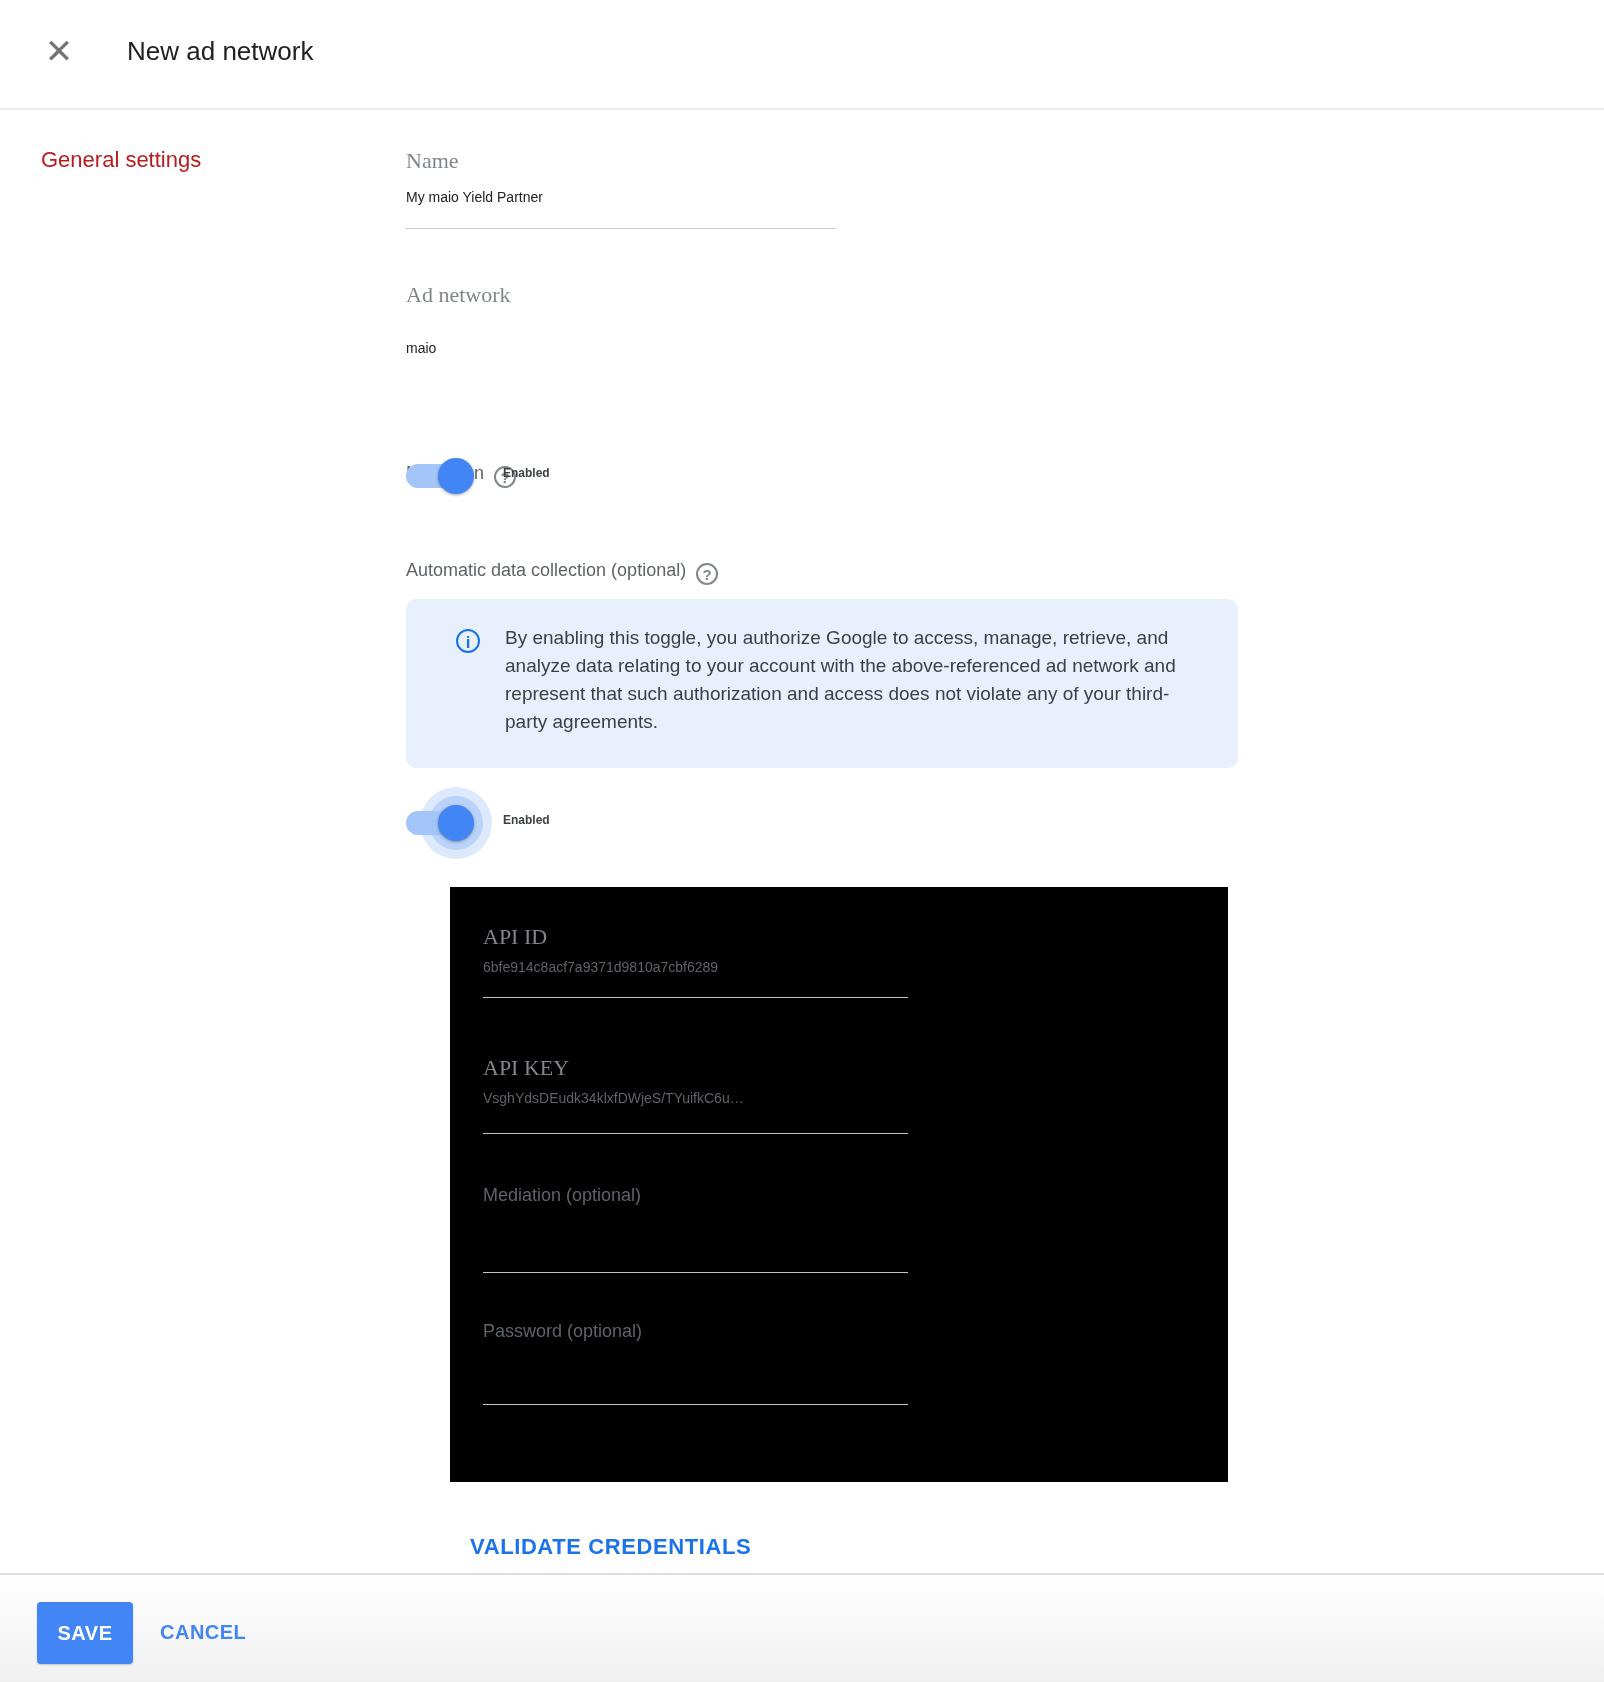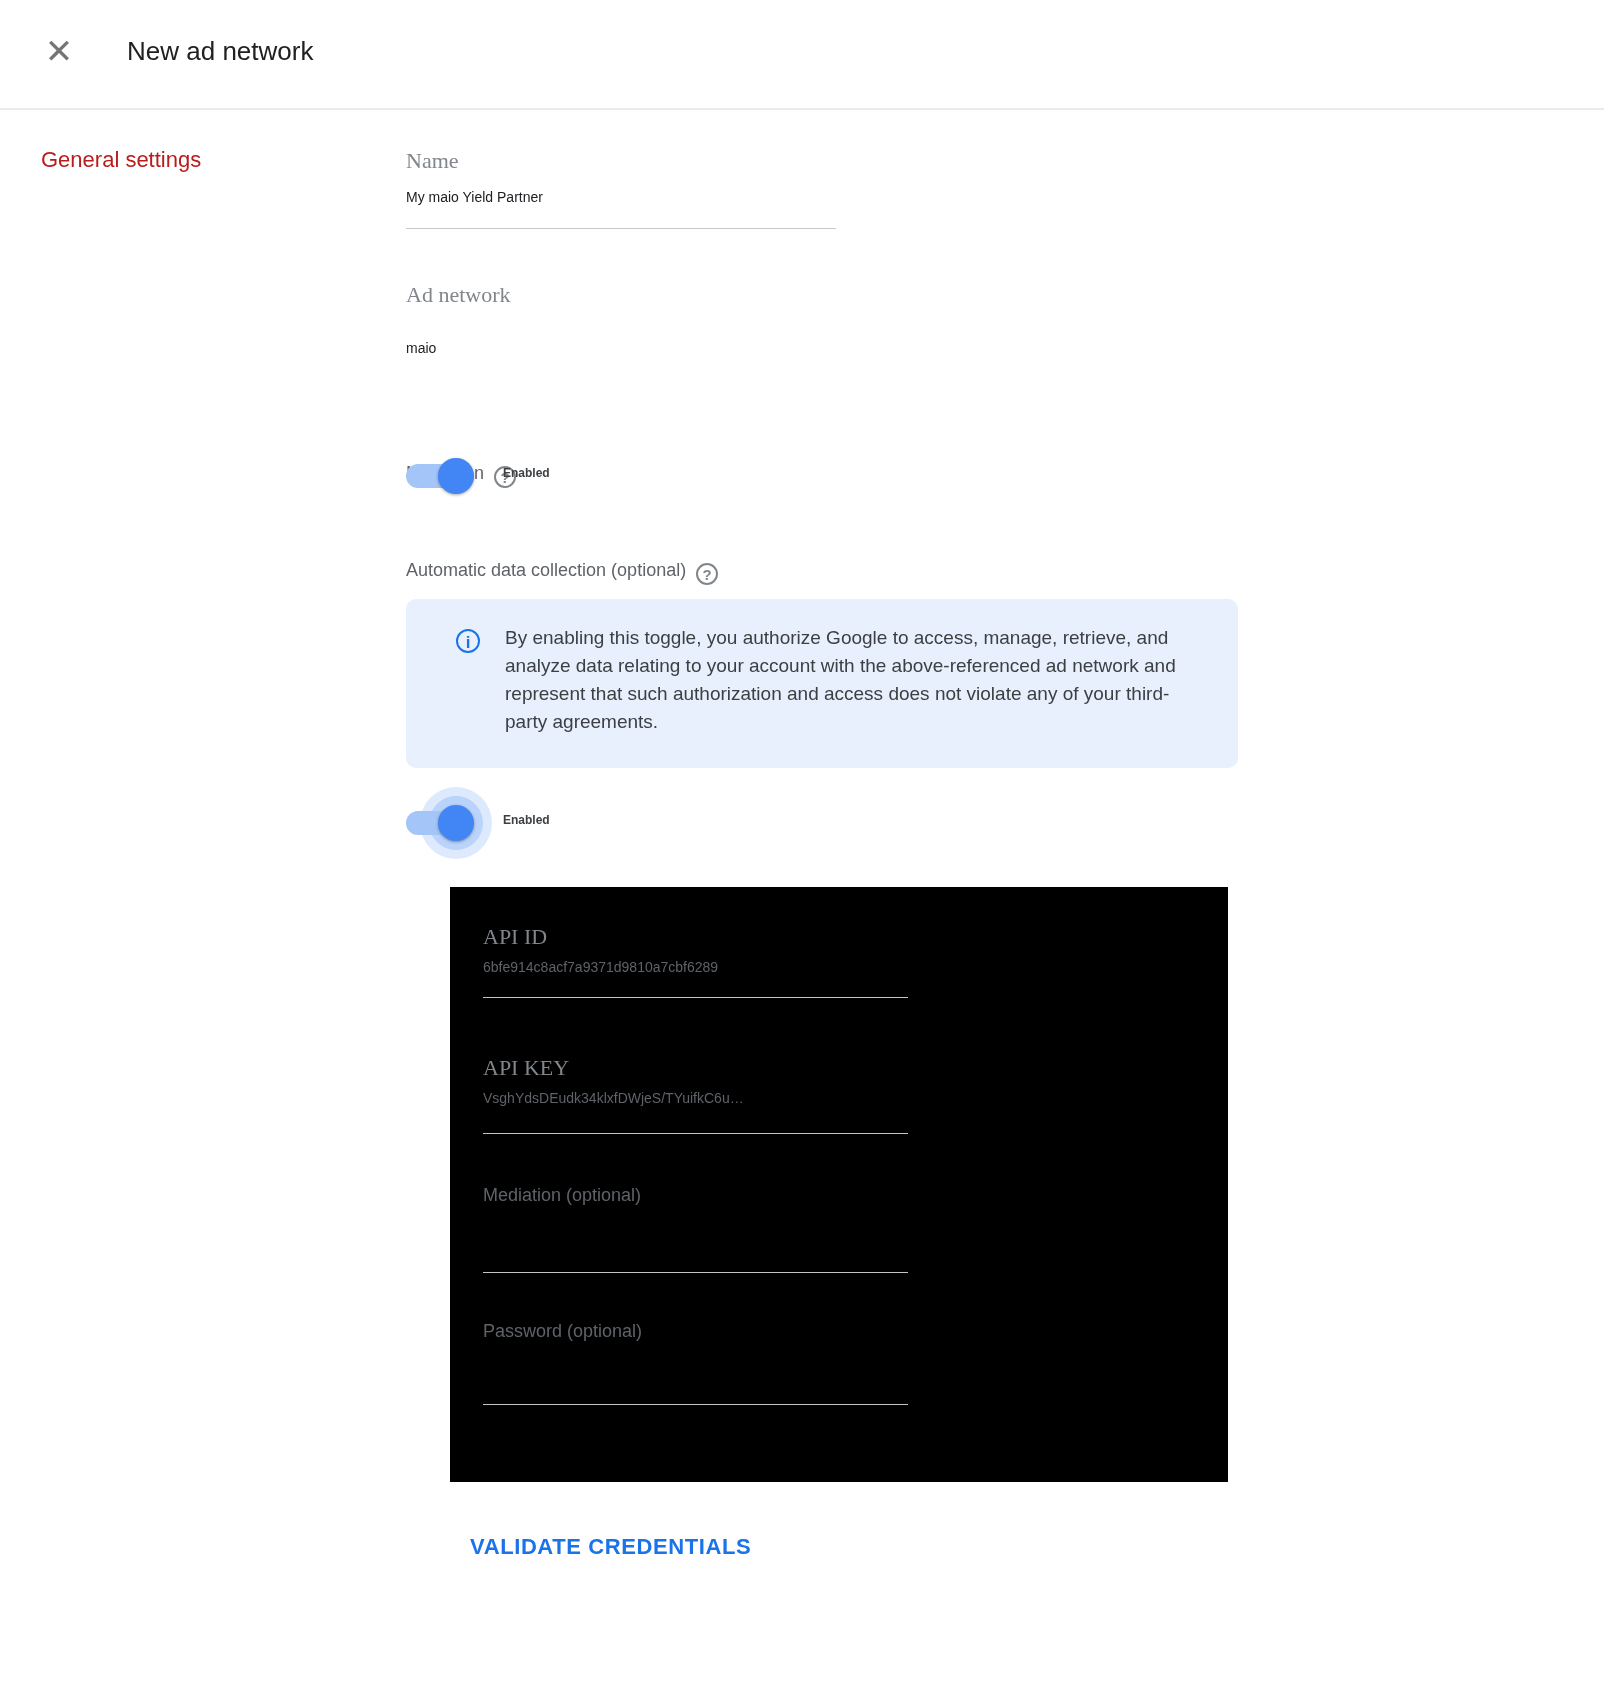--- a/index.html
+++ b/index.html
@@ -182,14 +182,18 @@
     <div class="f-line" style="top:385px;"></div>
 
     <div class="placeholder-label" style="top:434px;">Password (optional)</div>
     <div class="f-value" style="top:476px;"></div>
     <div class="f-line" style="top:517px;"></div>
 
   </div>
 
   <div class="validate-btn">VALIDATE CREDENTIALS</div>
 
+  <div class="footer">
+    <button class="save-btn">SAVE</button>
+    <div class="cancel-btn">CANCEL</div>
+  </div>
 
 </div>
 
 </body></html>

